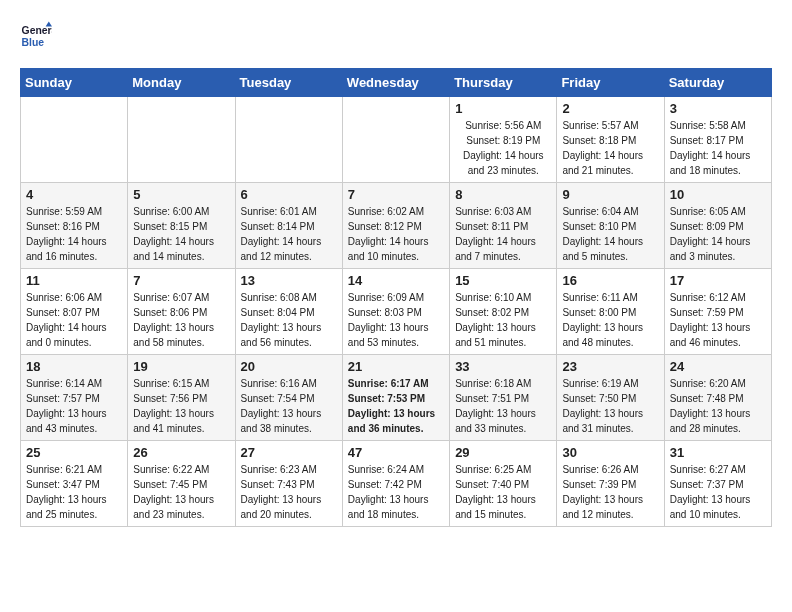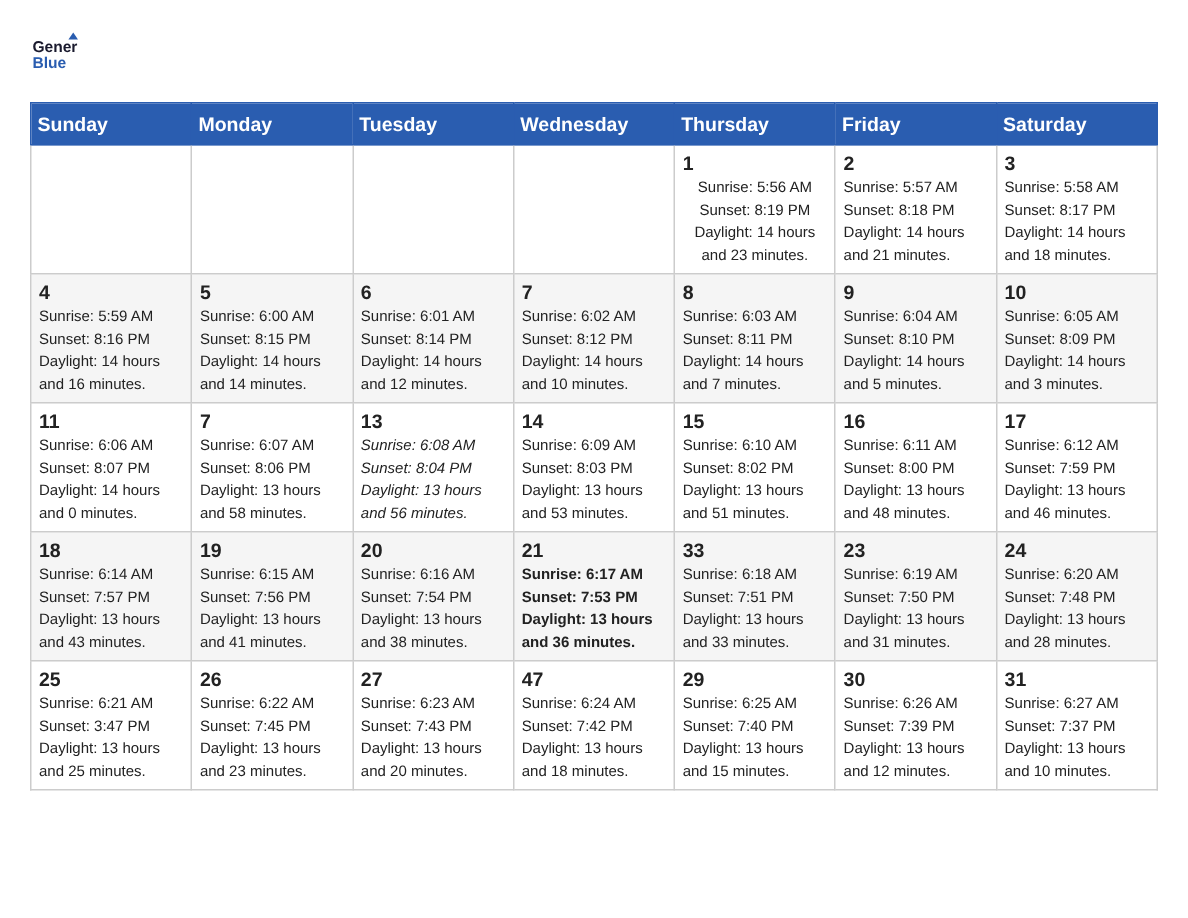--- a/index.html
+++ b/index.html
@@ -200,21 +200,21 @@
         </td>
         <td>
           <span class="day-num">7</span>
           <div class="day-info" style="white-space: pre-line;">Sunrise: 6:07 AM
 Sunset: 8:06 PM
 Daylight: 13 hours
 and 58 minutes.</div>
         </td>
         <td>
           <span class="day-num">13</span>
-          <div class="day-info" style="white-space: pre-line; font-style: italic;">Sunrise: 6:08 AM
+          <div class="day-info" style="white-space: pre-line;">Sunrise: 6:08 AM
 Sunset: 8:04 PM
 Daylight: 13 hours
 and 56 minutes.</div>
         </td>
         <td>
           <span class="day-num">14</span>
           <div class="day-info" style="white-space: pre-line;">Sunrise: 6:09 AM
 Sunset: 8:03 PM
 Daylight: 13 hours
 and 53 minutes.</div>

